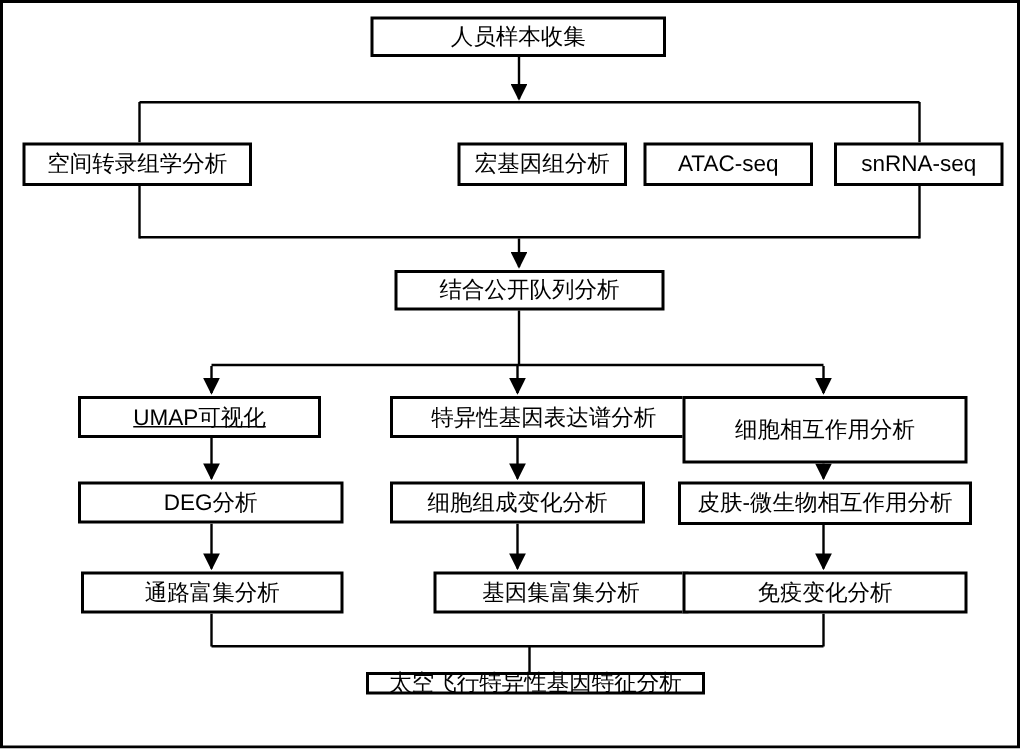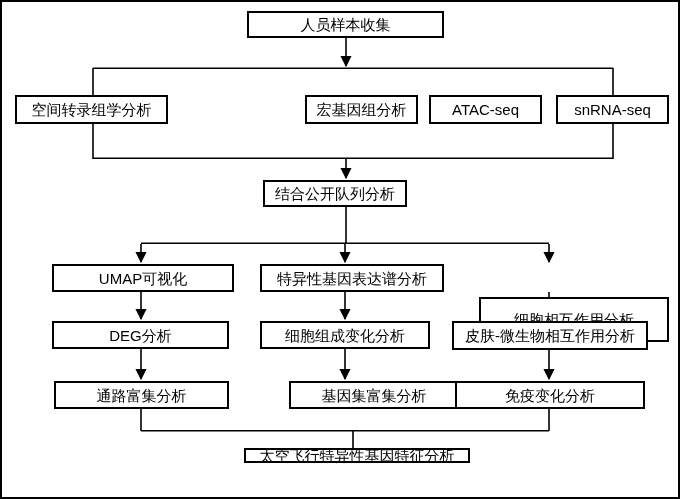--- a/index.html
+++ b/index.html
@@ -67,25 +67,25 @@
     </g>
   </svg>
 
   <div class="node" style="left:245px;top:9px;width:197px;height:27px;">人员样本收集</div>
 
   <div class="node" style="left:13px;top:93px;width:153px;height:29px;">空间转录组学分析</div>
   <div class="node" style="left:303px;top:93px;width:113px;height:29px;">宏基因组分析</div>
   <div class="node" style="left:427px;top:93px;width:113px;height:29px;">ATAC-seq</div>
   <div class="node" style="left:554px;top:93px;width:113px;height:29px;">snRNA-seq</div>
 
-  <div class="node" style="left:261px;top:178px;width:144px;height:27px;">结合公开队列分析</div>
+  <div class="node" style="left:261px;top:178px;width:180px;height:27px;">结合公开队列分析</div>
 
-  <div class="node" style="left:50px;top:262px;width:182px;height:28px;">UMAP可视化</div>
-  <div class="node" style="left:258px;top:262px;width:184px;height:28px;">特异性基因表达谱分析</div>
-  <div class="node" style="left:477px;top:262px;width:190px;height:45px;margin-top:33px;">细胞相互作用分析</div>
+  <div class="node" style="left:50px;top:262px;width:162px;height:28px;text-decoration:underline;">UMAP可视化</div>
+  <div class="node" style="left:258px;top:262px;width:205px;height:28px;">特异性基因表达谱分析</div>
+  <div class="node" style="left:453px;top:262px;width:190px;height:45px;">细胞相互作用分析</div>
 
   <div class="node" style="left:50px;top:319px;width:177px;height:28px;">DEG分析</div>
   <div class="node" style="left:258px;top:319px;width:170px;height:28px;">细胞组成变化分析</div>
   <div class="node" style="left:450px;top:319px;width:196px;height:29px;">皮肤-微生物相互作用分析</div>
 
   <div class="node" style="left:52px;top:379px;width:175px;height:28px;">通路富集分析</div>
   <div class="node" style="left:258px;top:379px;width:170px;height:28px;margin-left:29px;">基因集富集分析</div>
   <div class="node" style="left:453px;top:379px;width:190px;height:28px;">免疫变化分析</div>
 
   <div class="node" style="left:242px;top:446px;width:226px;height:15px;">太空飞行特异性基因特征分析</div>

